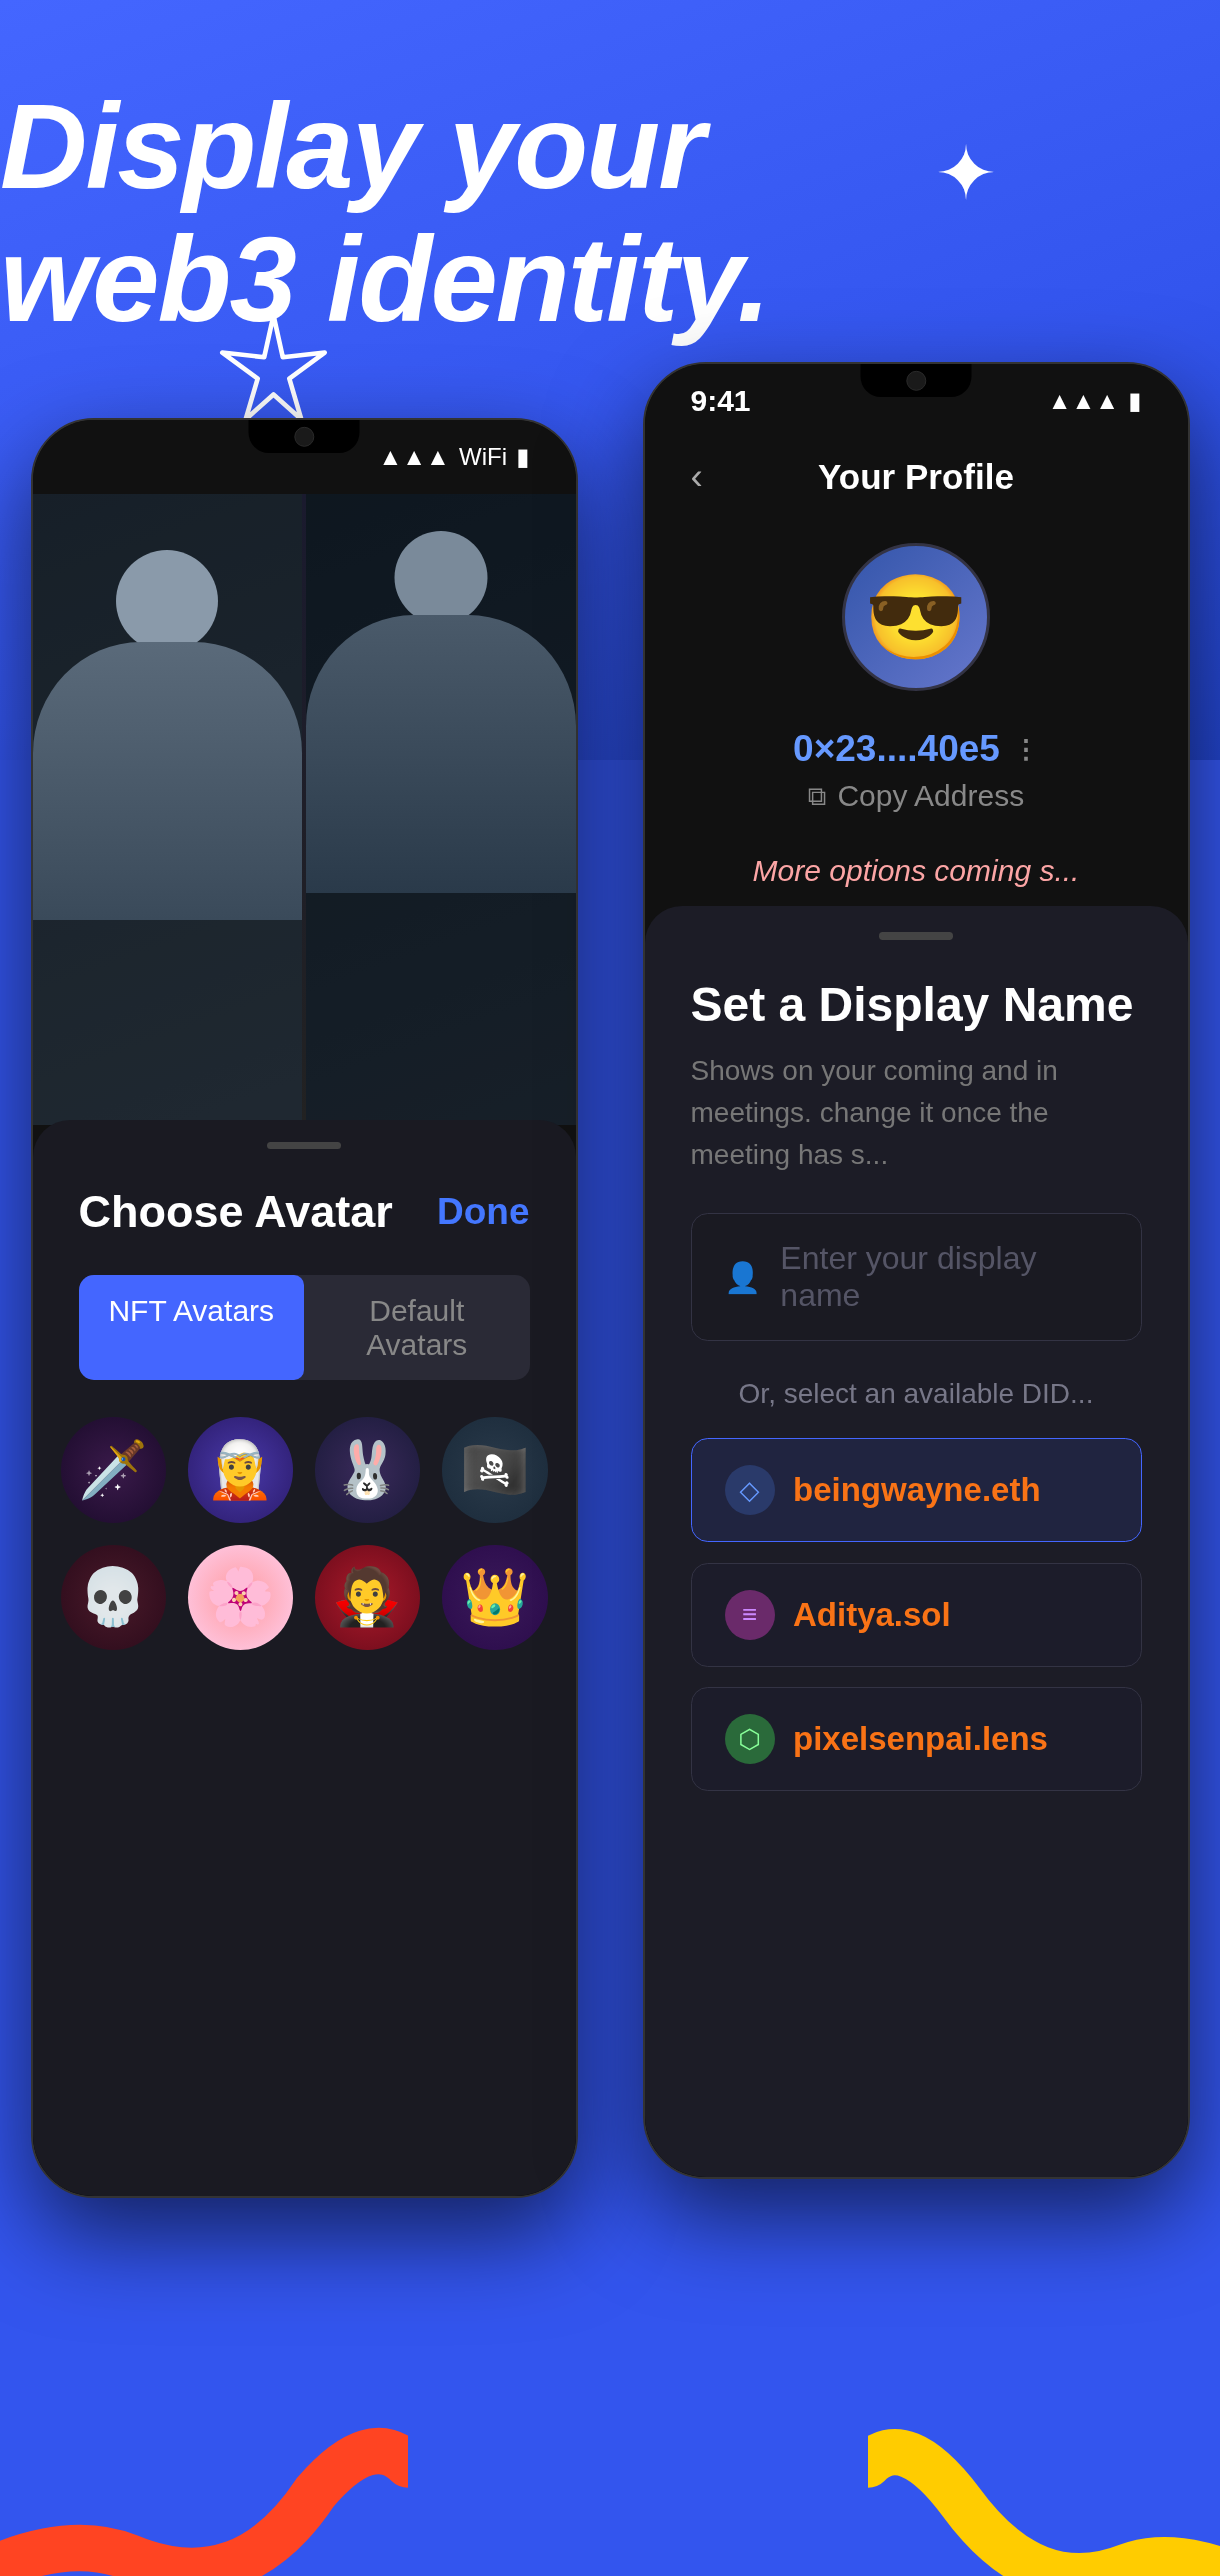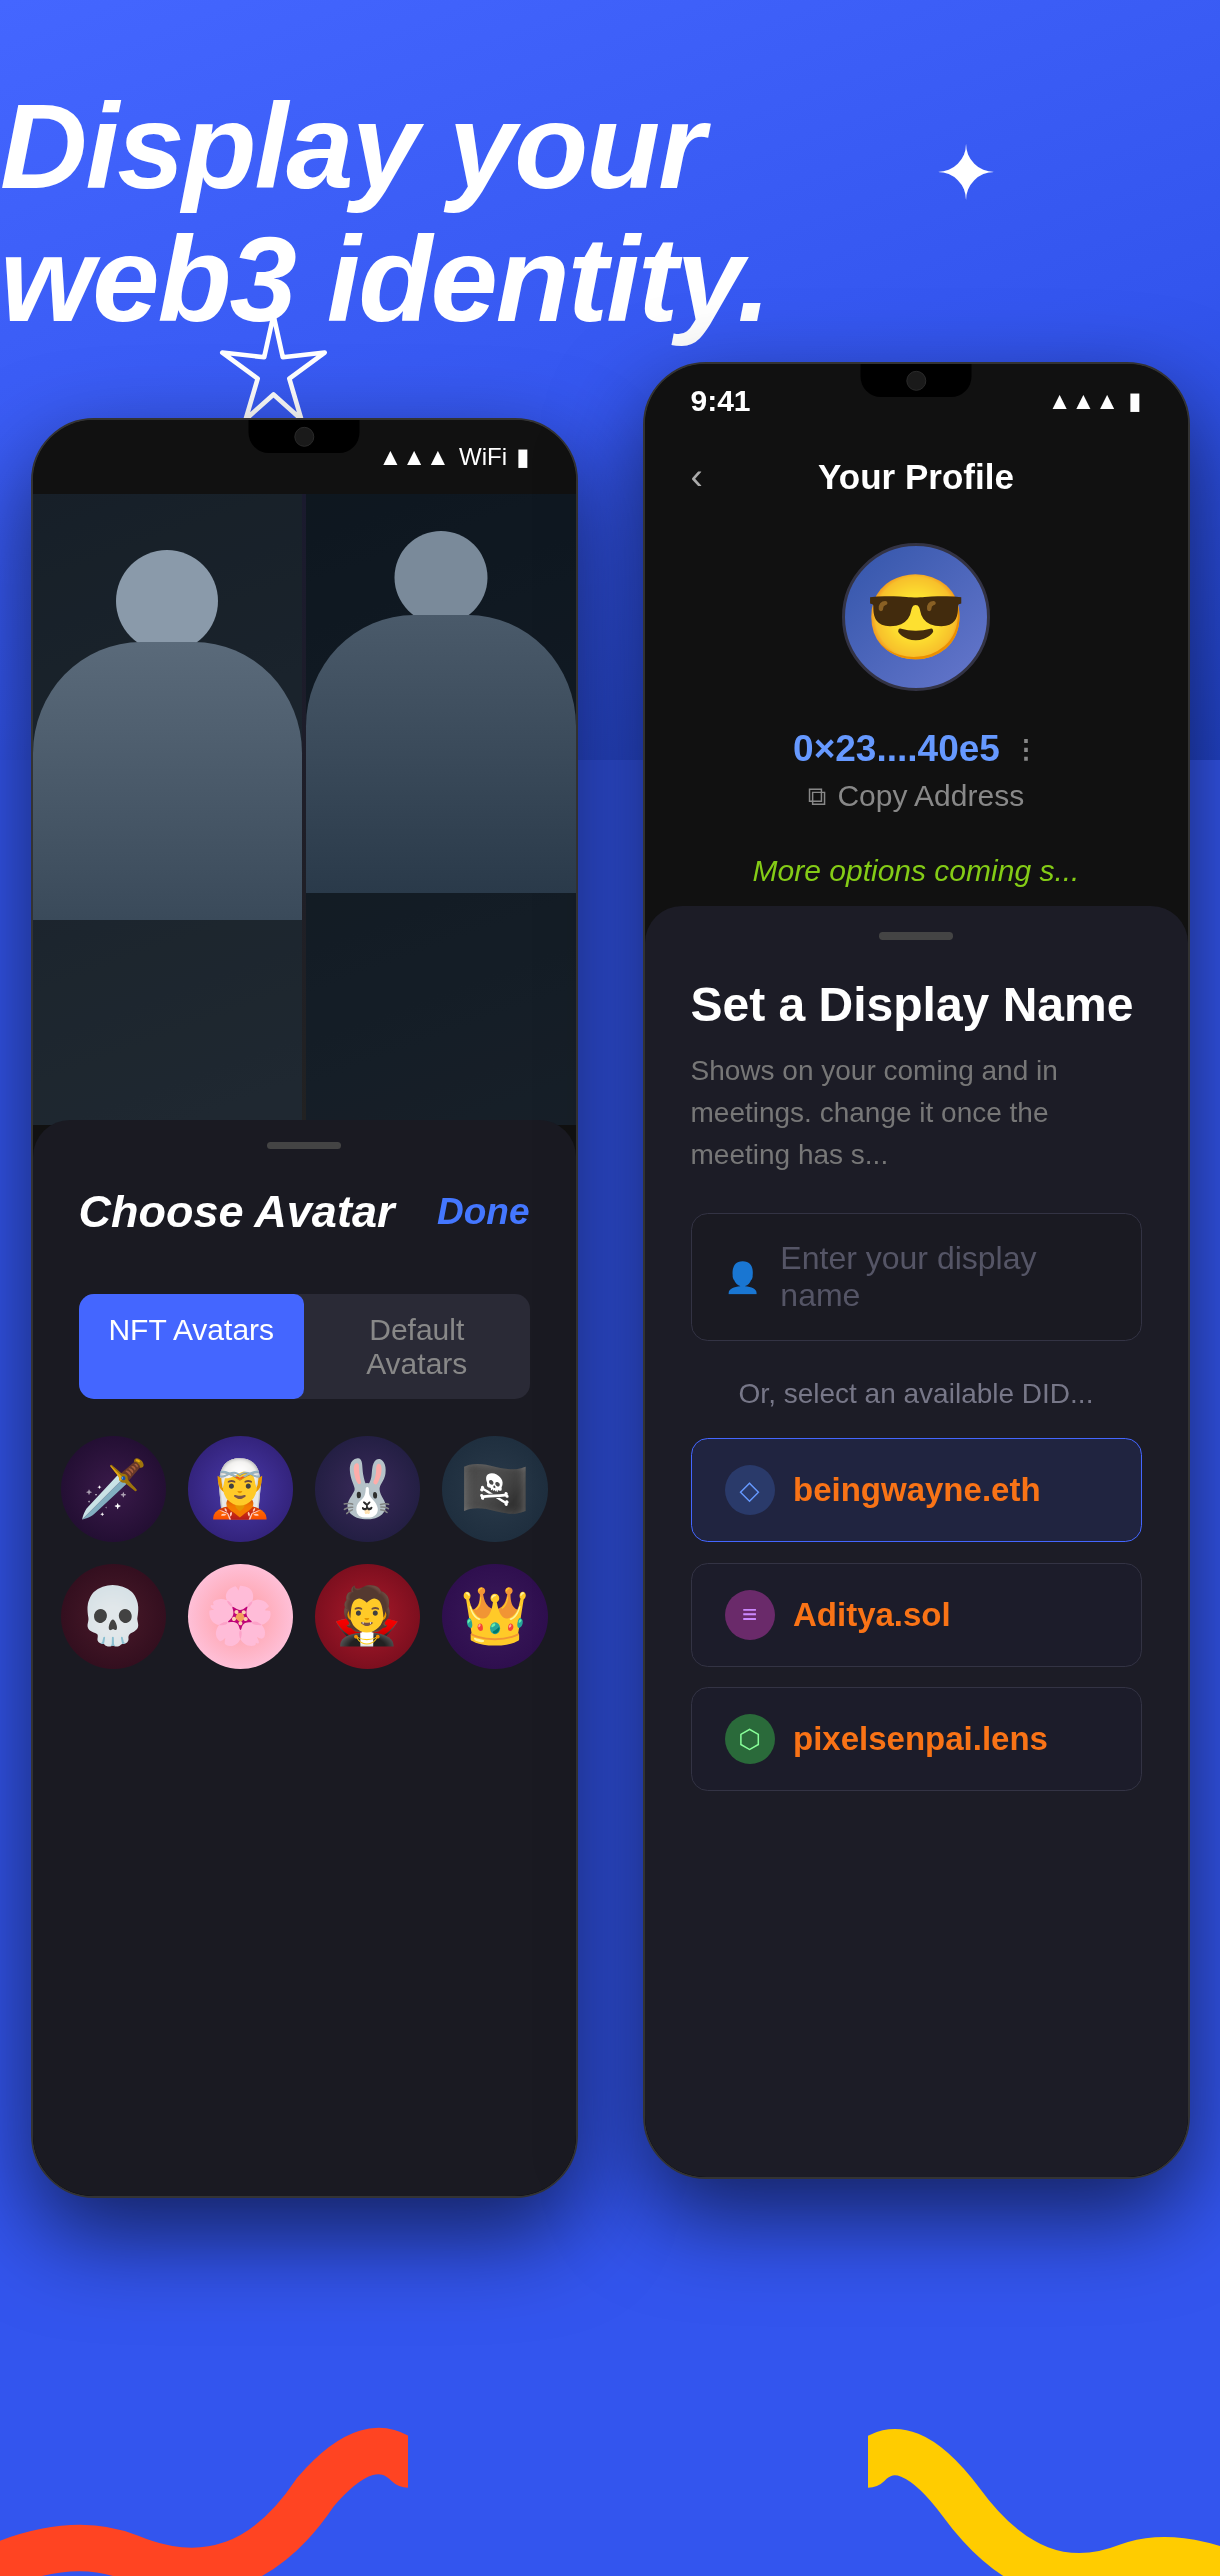--- a/index.html
+++ b/index.html
@@ -202,22 +202,21 @@
       width: 74px; height: 7.4px;
       background: #444;
       border-radius: 3.7px;
       margin: 0 auto 37px;
     }
 
     .sheet-header {
       display: flex;
       justify-content: space-between;
       align-items: center;
-      padding: 0 46px 56px;
-      font-style: italic;
+      padding: 0 46px 37px;
     }
 
     .sheet-title {
       font-size: 45px;
       font-weight: 700;
       color: #fff;
     }
 
     .sheet-done {
       font-size: 37px;
@@ -341,21 +340,21 @@
       align-items: center;
       justify-content: center;
       gap: 11px;
       color: #888;
       font-size: 30px;
       padding-bottom: 22px;
     }
 
     .rp-more-options {
       text-align: center;
-      color: #84cc16;
+      color: #fca5a5;
       font-size: 30px;
       padding: 18.5px 46px;
       font-style: italic;
     }
 
     .rp-bottom-sheet {
       margin-top: auto;
       background: #1c1c26;
       border-radius: 37px 37px 0 0;
       padding: 26px 0 8px;

